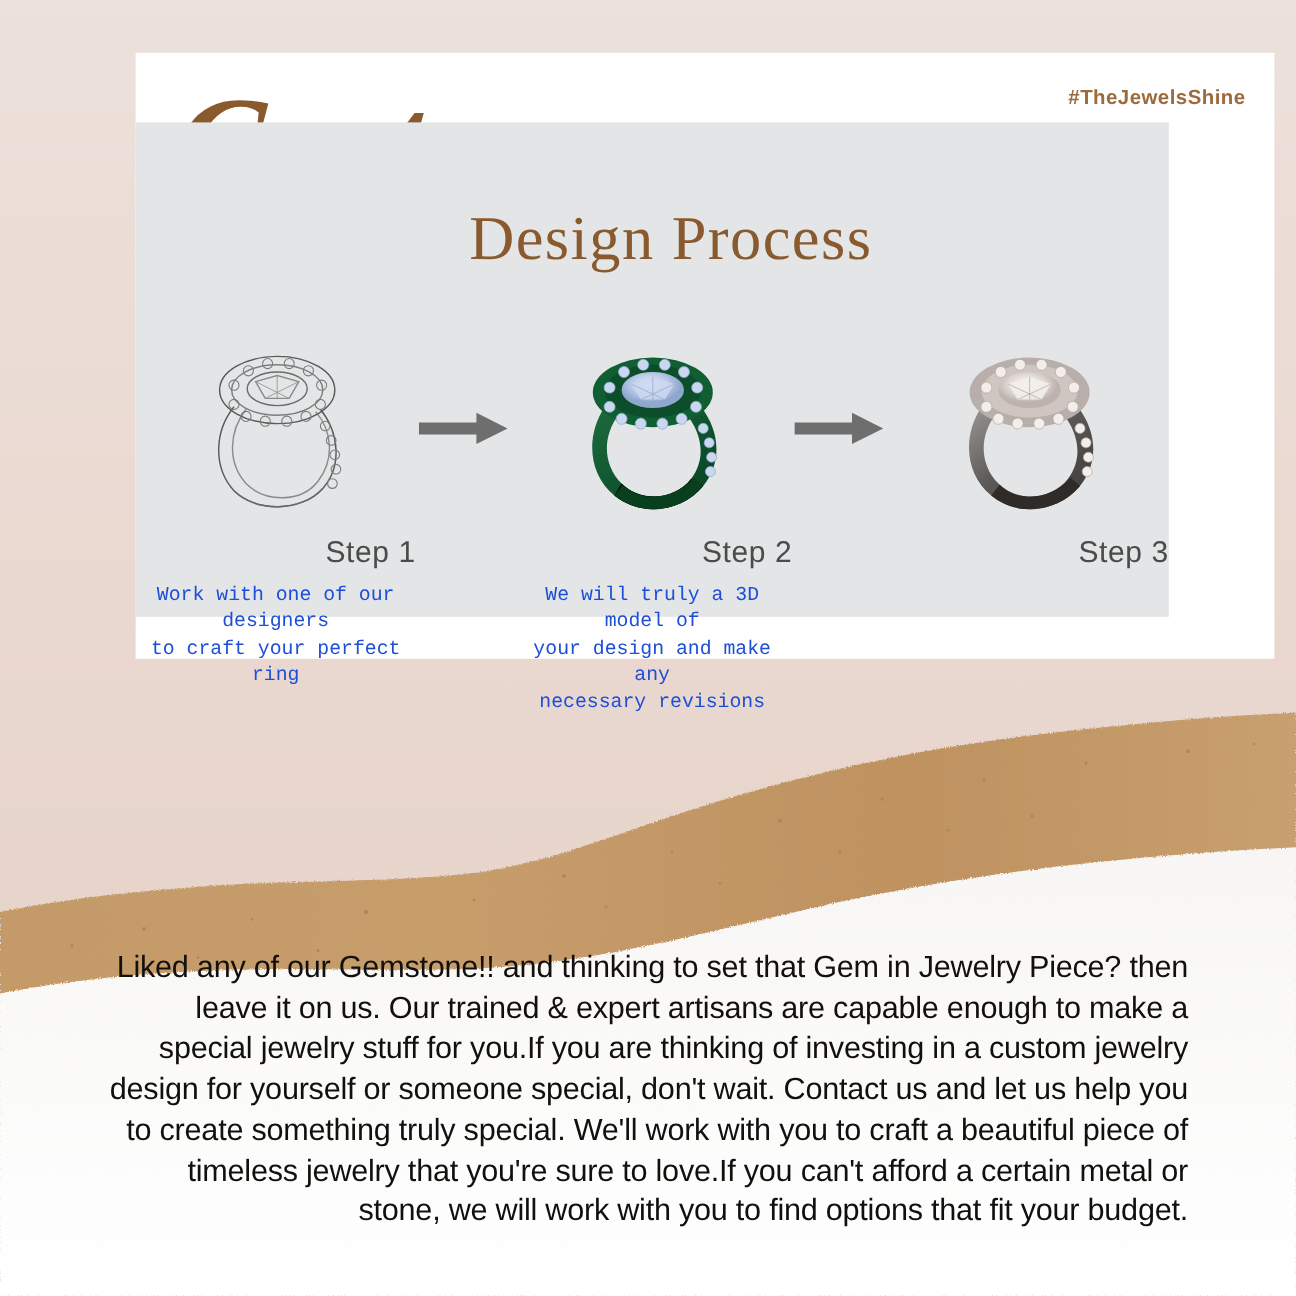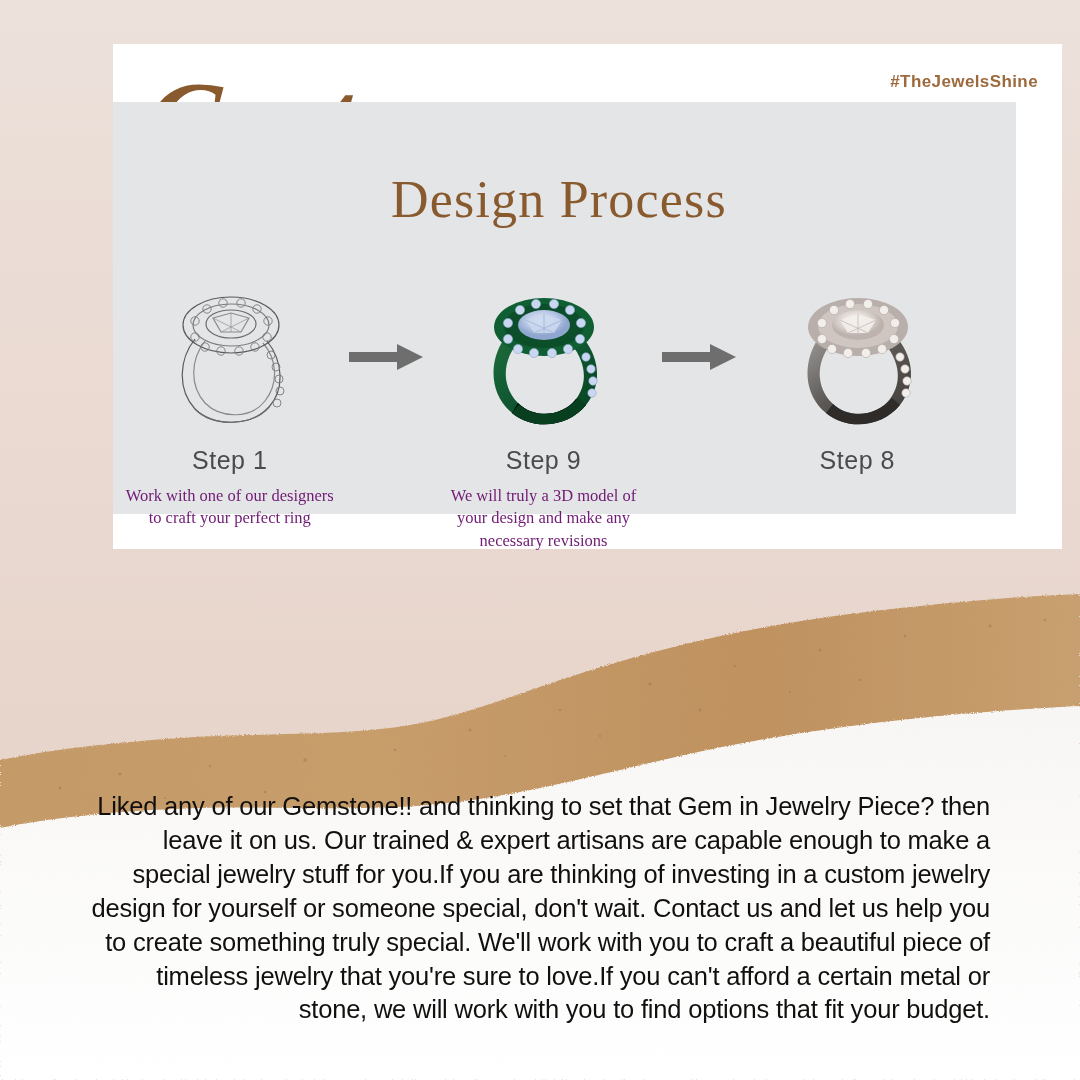--- a/index.html
+++ b/index.html
@@ -38,21 +38,20 @@
     left: 113px; top: 44px;
     width: 949px; height: 505px;
     background: #ffffff;
     box-shadow: 0 0 0 0 rgba(0,0,0,0);
   }
   .card-inner {
     position: absolute;
     left: 0; top: 58px;
     width: 861px; height: 412px;
     background: #e3e5e6;
-    padding-left: 42px;
   }
 
   .hashtag {
     position: absolute;
     right: 24px; top: 28px;
     font-size: 17px;
     letter-spacing: .4px;
     color: #9c6a3c;
     font-family: "Liberation Sans", sans-serif;
     font-weight: 600;
@@ -98,26 +97,27 @@
     display: flex;
     align-items: center;
     justify-content: center;
   }
   .step-label {
     font-family: "Liberation Sans", sans-serif;
     font-size: 25px;
     color: #4b4b4b;
     margin-top: 4px;
     letter-spacing: .5px;
+    text-align: right;
   }
   .step-desc {
-    font-family: Liberation Serif, serif;
+    font-family: Liberation Mono, monospace;
     font-size: 16.5px;
     line-height: 1.35;
-    color: #701a75;
+    color: #1d4ed8;
     margin-top: 10px;
     padding: 0 10px;
     white-space: pre-line;
   }
   .arrow {
     width: 86px;
     display: flex;
     align-items: center;
     justify-content: center;
     height: 170px;
@@ -304,21 +304,21 @@
                 <circle cx="66" cy="76" r="4.6"></circle>
               <circle cx="50" cy="72" r="4.6"></circle>
                 <circle cx="40" cy="62" r="4.6"></circle>
               <circle cx="118" cy="80" r="4.2"></circle>
                 <circle cx="123" cy="92" r="4.2"></circle>
               <circle cx="125" cy="104" r="4.2"></circle>
                 <circle cx="124" cy="116" r="4.2"></circle>
             </g>
           </svg>
         </div>
-        <div class="step-label">Step 9</div>
+        <div class="step-label">Step 2</div>
         <div class="step-desc">We will truly a 3D model of
 your design and make any
 necessary revisions</div>
       </div>
 
       <div class="arrow">
         <svg width="76" height="30" viewBox="0 0 76 30" xmlns="http://www.w3.org/2000/svg">
           <path d="M0,10 L48,10 L48,2 L74,15 L48,28 L48,20 L0,20 Z" fill="#6e6e6e"></path>
         </svg>
       </div>
@@ -359,20 +359,20 @@
                 <circle cx="66" cy="76" r="4.6"></circle>
               <circle cx="50" cy="72" r="4.6"></circle>
                 <circle cx="40" cy="62" r="4.6"></circle>
               <circle cx="118" cy="80" r="4.2"></circle>
                 <circle cx="123" cy="92" r="4.2"></circle>
               <circle cx="125" cy="104" r="4.2"></circle>
                 <circle cx="124" cy="116" r="4.2"></circle>
             </g>
           </svg>
         </div>
-        <div class="step-label">Step 8</div>
+        <div class="step-label">Step 3</div>
       </div>
 
     </div>
   </div>
 </div>
 
 <div class="body-copy">Liked any of our Gemstone!! and thinking to set that Gem in Jewelry Piece? then leave it on us. Our trained &amp; expert artisans are capable enough to make a special jewelry stuff for you.If you are thinking of investing in a custom jewelry design for yourself or someone special, don't wait. Contact us and let us help you to create something truly special. We'll work with you to craft a beautiful piece of timeless jewelry that you're sure to love.If you can't afford a certain metal or stone, we will work with you to find options that fit your budget.</div>
 
 </body></html>

